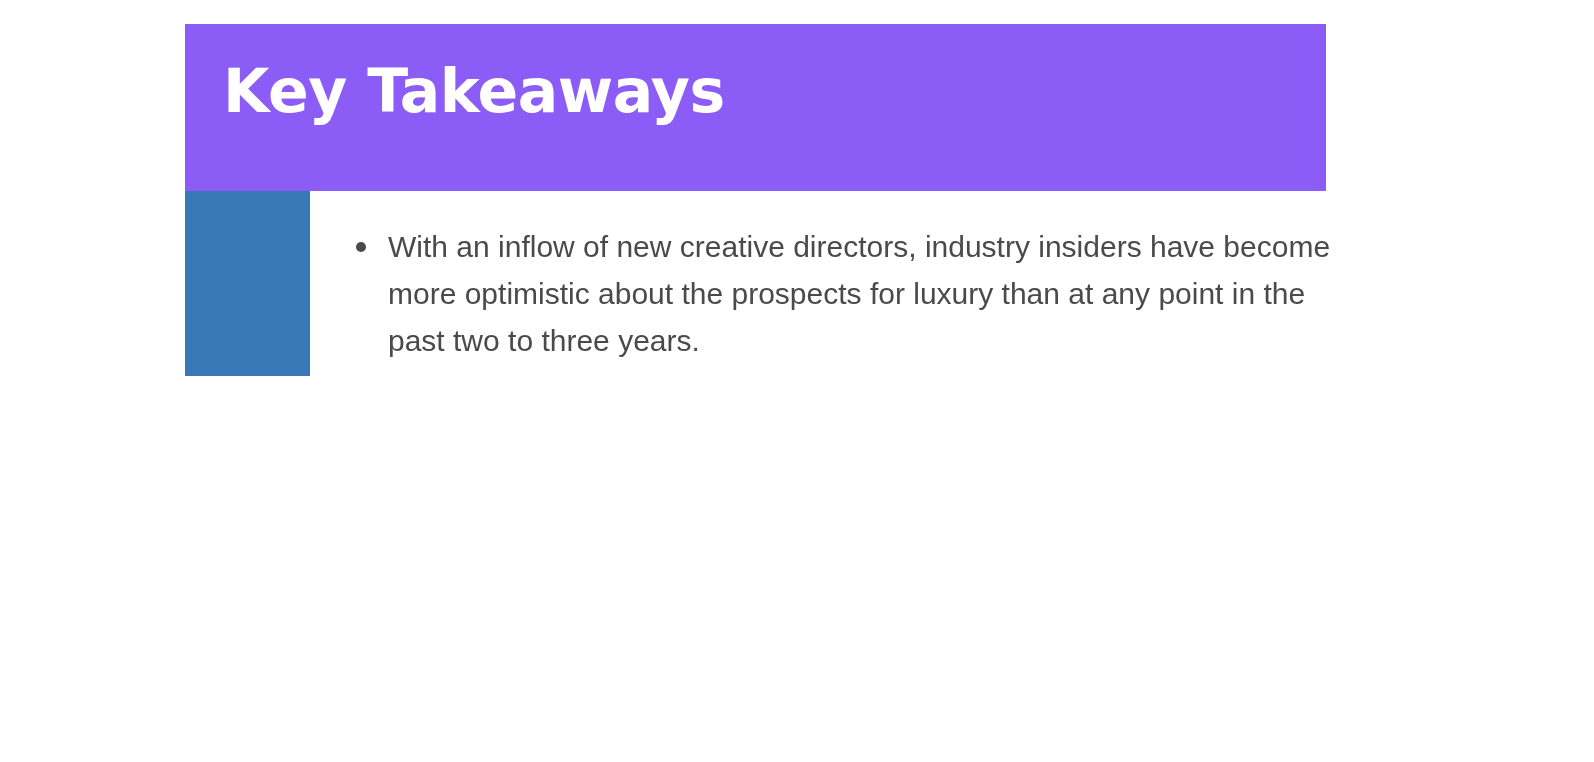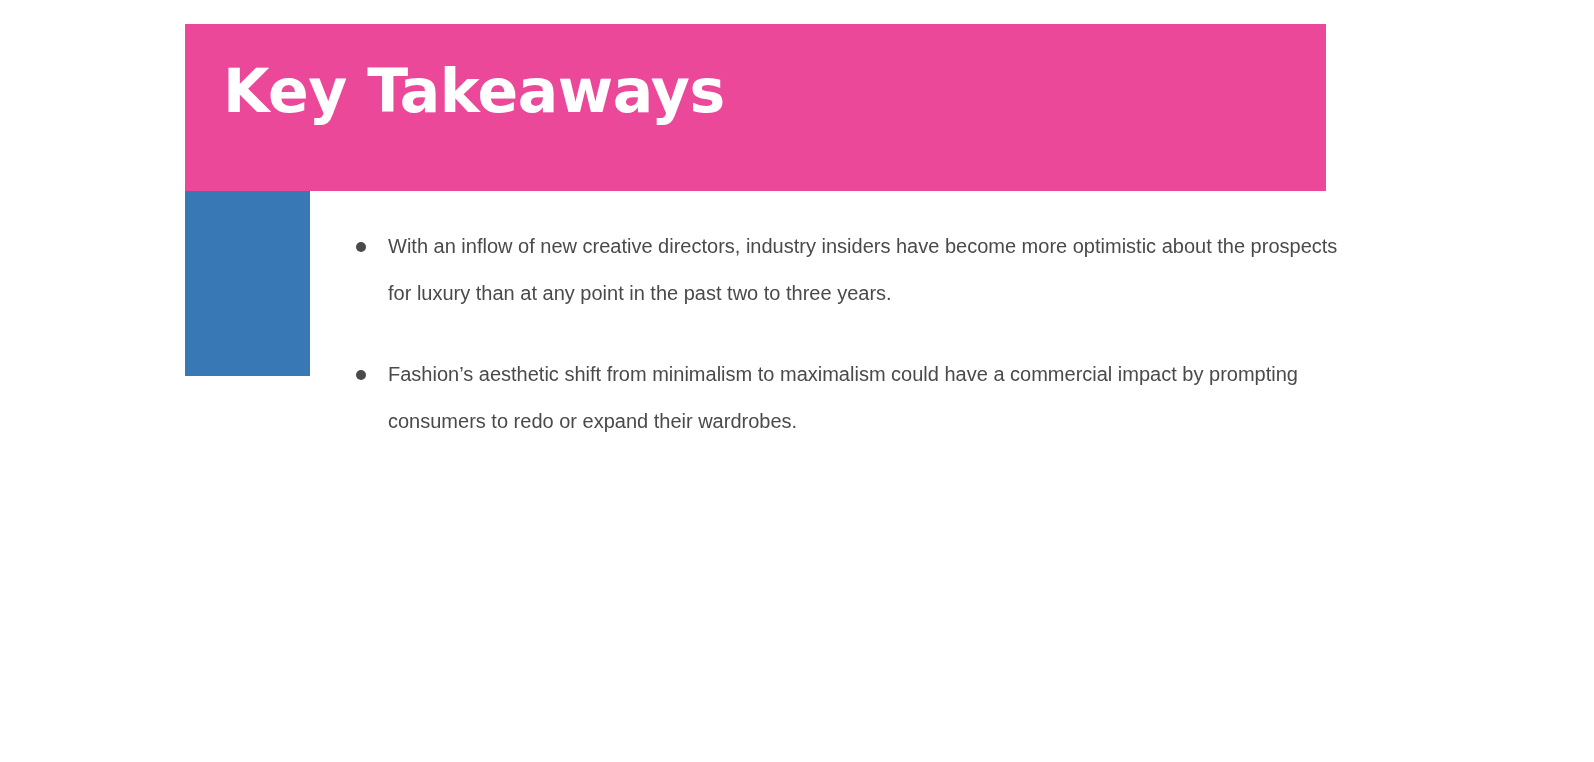--- a/index.html
+++ b/index.html
@@ -20,21 +20,21 @@
     height: 762px;
   }
 
   
   .callout-header {
     position: absolute;
     left: 185px;
     top: 24px;
     width: 1141px;
     height: 167px;
-    background: #ec4899;
+    background: #8b5cf6;
     box-sizing: border-box;
   }
 
   .callout-title {
     position: absolute;
     left: 38px;
     top: 36px;
     margin: 0;
     color: #ffffff;
     font-family: "DejaVu Sans", sans-serif;
@@ -71,21 +71,21 @@
     margin: 0;
     padding: 0;
   }
 
   .bullet-item {
     position: relative;
     margin: 0 0 34px 0;
     padding-left: 78px;
     padding-right: 236px;
     color: #4a4a4a;
-    font-size: 20px;
+    font-size: 30px;
     line-height: 47px;
     font-family: "Liberation Sans", sans-serif;
   }
 
   .bullet-item:last-child {
     margin-bottom: 0;
   }
 
   .bullet-dot {
     position: absolute;
@@ -107,20 +107,16 @@
   </div>
 
   <div class="callout-sidebar"></div>
 
   <div class="callout-body">
     <ul class="bullet-list">
       <li class="bullet-item">
         <span class="bullet-dot"></span>
         <span>With an inflow of new creative directors, industry insiders have become more optimistic about the prospects for luxury than at any point in the past two to three years.</span>
       </li>
-      <li class="bullet-item">
-        <span class="bullet-dot"></span>
-        <span>Fashion’s aesthetic shift from minimalism to maximalism could have a commercial impact by prompting consumers to redo or expand their wardrobes.</span>
-      </li>
     </ul>
   </div>
 
 </div>
 
 </body></html>

